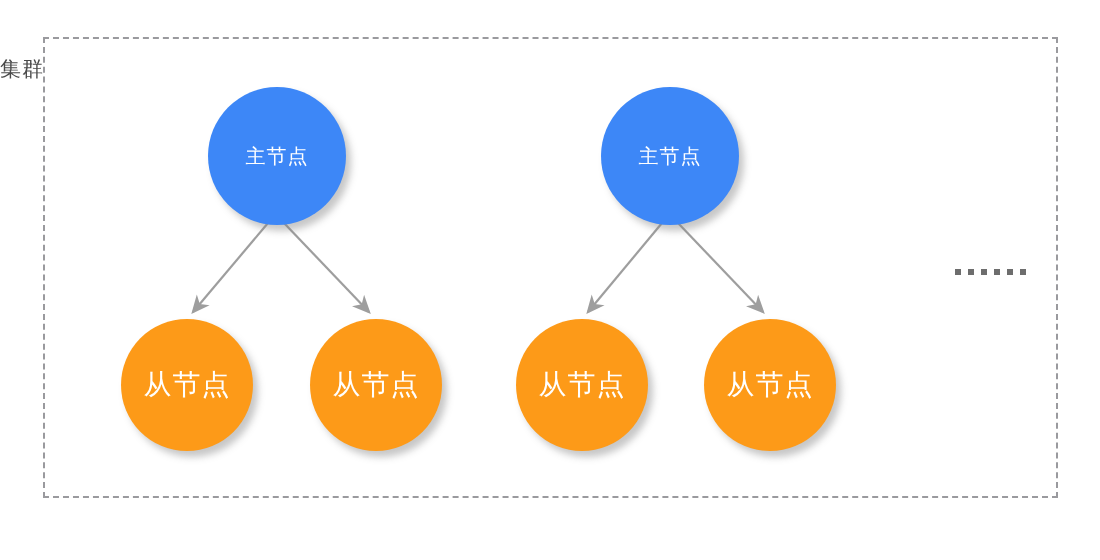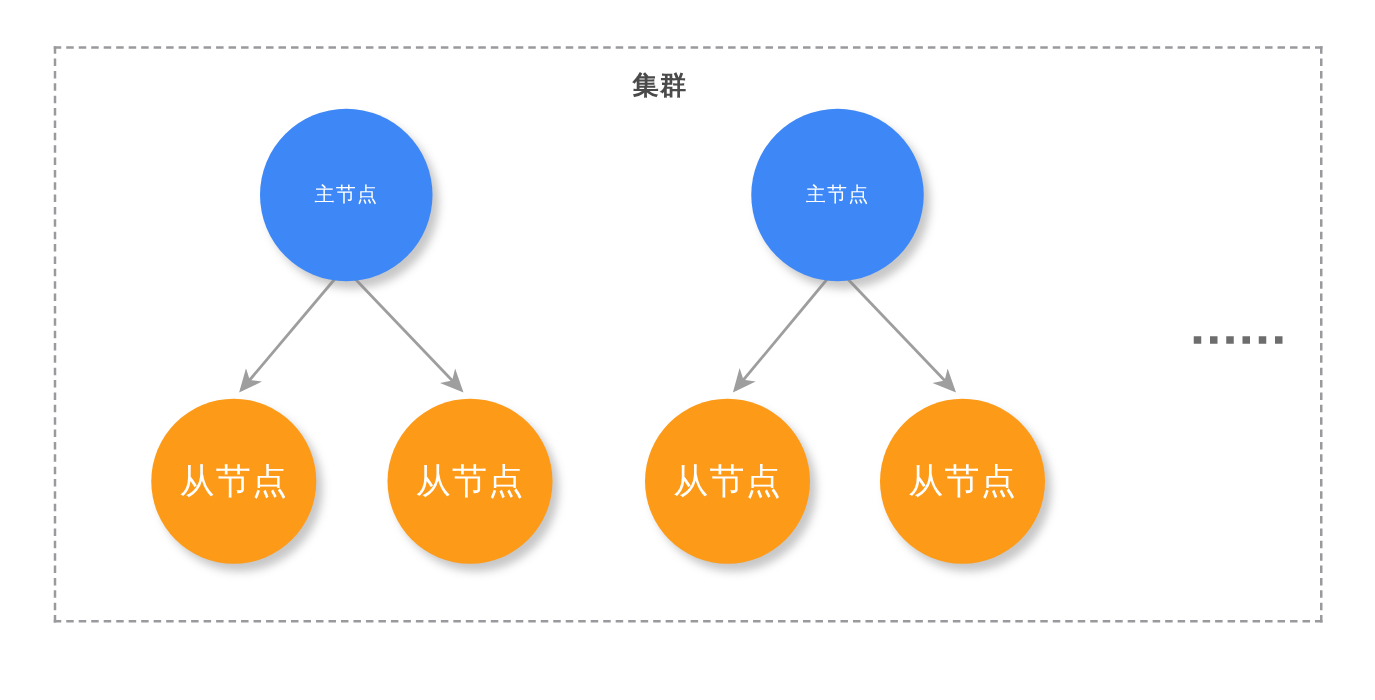--- a/index.html
+++ b/index.html
@@ -25,27 +25,25 @@
     height: 461px;
     border: 2px dashed #9a9a9e;
     box-sizing: border-box;
     background: transparent;
   }
   .cluster-title {
     position: absolute;
     left: 0;
     top: 55px;
     width: 1056px;
-    text-align: center;
     font-size: 21px;
     color: #4a4a4a;
     letter-spacing: 1px;
     line-height: 28px;
     user-select: none;
-    font-weight: bold;
   }
   svg.edges {
     position: absolute;
     left: 0;
     top: 0;
     width: 1100px;
     height: 560px;
     overflow: visible;
   }
   .node {
@@ -55,21 +53,21 @@
     align-items: center;
     justify-content: center;
     color: #ffffff;
     box-shadow: 5px 6px 7px rgba(130,130,130,0.45);
     user-select: none;
   }
   .node-master {
     width: 138px;
     height: 138px;
     background: #3d87f7;
-    font-size: 16px;
+    font-size: 20px;
     letter-spacing: 1px;
   }
   .node-slave {
     width: 132px;
     height: 132px;
     background: #fd9a18;
     font-size: 28px;
     letter-spacing: 1px;
   }
   .node-label {

